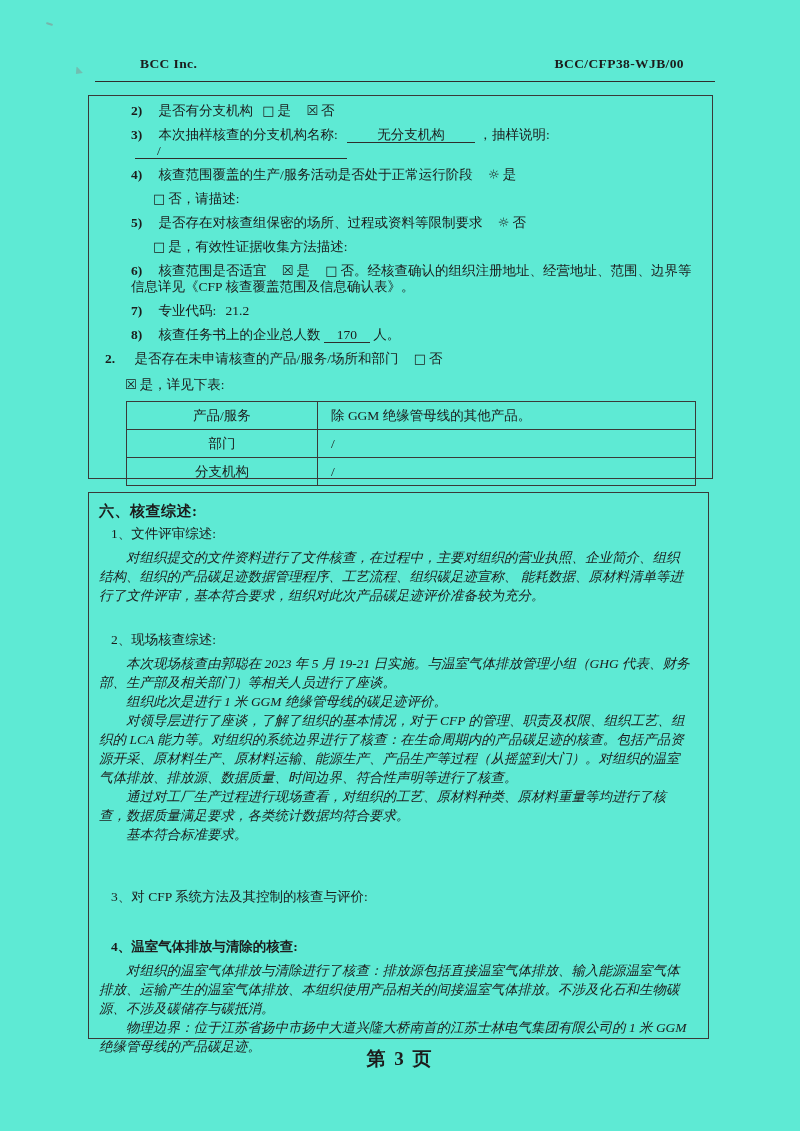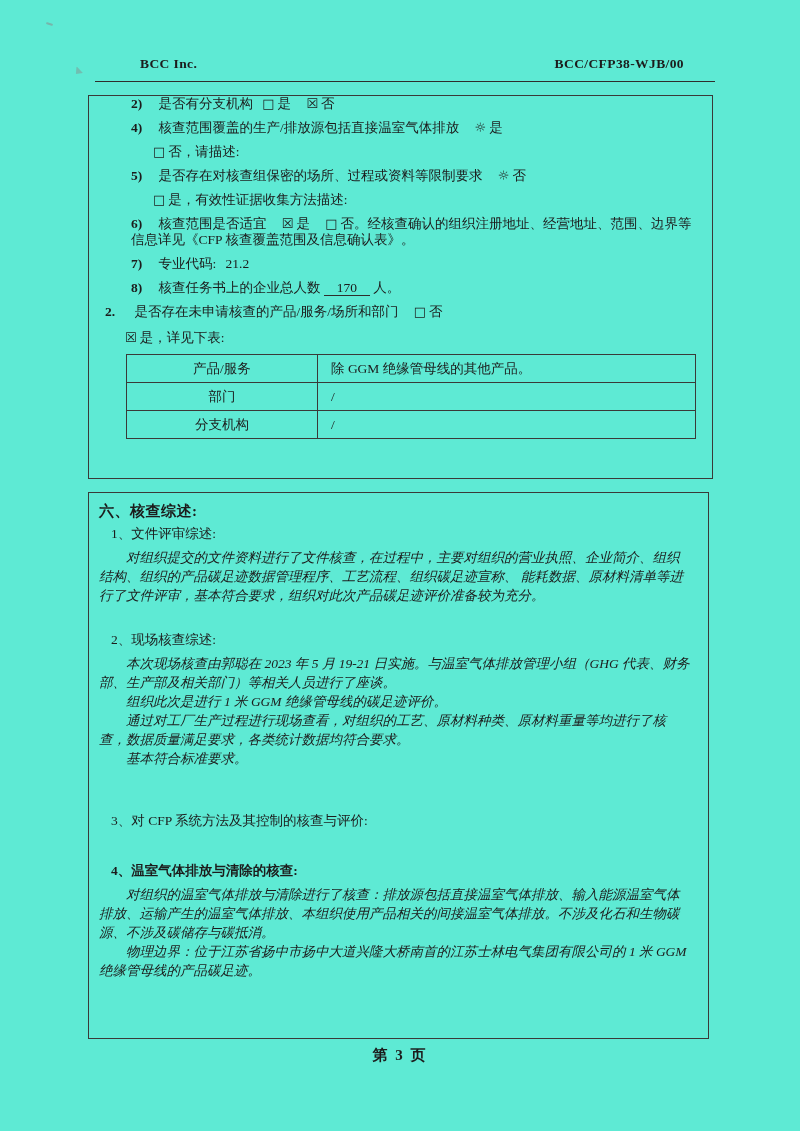--- a/index.html
+++ b/index.html
@@ -16,21 +16,21 @@
   .a1{left:46px;top:23px;width:7px;height:2px;transform:rotate(18deg);}
   .a2{left:74px;top:68px;width:9px;height:7px;transform:rotate(32deg);opacity:.45;
       clip-path:polygon(0 0,100% 35%,40% 100%);}
   
   .hdr{position:absolute;left:95px;top:56px;width:620px;height:20px;font-size:13.5px;font-weight:600;letter-spacing:.4px;}
   .hdr-left{position:absolute;left:45px;top:0;}
   .hdr-right{position:absolute;right:31px;top:0;}
   .hdr-rule{position:absolute;left:95px;top:81px;width:620px;height:0;border-top:1.6px solid #2e2e2c;}
   
   .box{position:absolute;border:1.6px solid #3a3a38;background:transparent;box-sizing:border-box;}
-  .box1{left:88px;top:95px;width:625px;height:384px;padding:0 14px 0 42px;}
+  .box1{left:88px;top:95px;width:625px;height:384px;padding:7px 14px 0 42px;}
   .box2{left:88px;top:492px;width:621px;height:547px;padding:9px 14px 0 10px;font-size:13.5px;}
   
   .fline{font-size:13.5px;line-height:16px;margin-bottom:8px;}
   .num{display:inline-block;min-width:24px;font-weight:600;}
   .cb{display:inline-block;margin:0 3px 0 12px;font-family:"DejaVu Sans",sans-serif;font-size:13px;}
   .cb.first{margin-left:6px;}
   .sub{padding-left:16px;}
   .uline{display:inline-block;border-bottom:1.2px solid #2e2e2c;text-align:center;line-height:15px;}
   .u-name{min-width:128px;margin-left:6px;}
   .u-tail{min-width:212px;text-align:left;text-indent:22px;margin-left:4px;}
@@ -43,21 +43,21 @@
   .ftable td.c1{width:178px;text-align:center;}
   .ftable td.c2{padding-left:13px;}
   
   .h6{font-size:15px;font-weight:700;margin:0 0 4px 0;letter-spacing:.5px;}
   .sec-title{margin:0 0 5px 12px;}
   .sec-title.t2{margin-top:26px;}
   .sec-title.t3{margin-top:44px;}
   .sec-title.t4{margin-top:32px;font-weight:700;}
   .para{margin:0 2px 0 0;line-height:19px;text-indent:2em;font-style:italic;}
   
-  .footer{position:absolute;left:0;top:1046px;width:100%;text-align:center;font-size:15px;font-weight:600;letter-spacing:2px;}
+  .footer{position:absolute;left:0;top:1046px;width:100%;text-align:center;font-size:19px;font-weight:600;letter-spacing:2px;}
 </style>
 </head>
 <body>
 
 <div class="page">
 
   <div class="artifact a1"></div>
   <div class="artifact a2"></div>
 
   <div class="hdr">
@@ -68,24 +68,31 @@
 
   <div class="box box1">
 
     <div class="fline">
       <span class="num">2)</span>
       <span>是否有分支机构</span>
       <span class="cb first">□</span><span>是</span>
       <span class="cb">☒</span><span>否</span>
     </div>
 
+    <div class="fline">
+      <span class="num">3)</span>
+      <span>本次抽样核查的分支机构名称:</span>
+      <span class="uline u-name">无分支机构</span>
+      <span>，抽样说明:</span>
+      <span class="uline u-tail">/</span>
+    </div>
 
     <div class="fline">
       <span class="num">4)</span>
-      <span>核查范围覆盖的生产/排放源包括直接温室气体排放</span>
+      <span>核查范围覆盖的生产/服务活动是否处于正常运行阶段</span>
       <span class="cb">☼</span><span>是</span>
     </div>
     <div class="fline sub">
       <span class="cb first">□</span><span>否，请描述:</span>
     </div>
 
     <div class="fline">
       <span class="num">5)</span>
       <span>是否存在对核查组保密的场所、过程或资料等限制要求</span>
       <span class="cb">☼</span><span>否</span>
@@ -143,20 +150,21 @@
 
   <div class="box box2">
     <div class="h6">六、核查综述:</div>
 
     <div class="sec-title">1、文件评审综述:</div>
     <p class="para">对组织提交的文件资料进行了文件核查，在过程中，主要对组织的营业执照、企业简介、组织结构、组织的产品碳足迹数据管理程序、工艺流程、组织碳足迹宣称、 能耗数据、原材料清单等进行了文件评审，基本符合要求，组织对此次产品碳足迹评价准备较为充分。</p>
 
     <div class="sec-title t2">2、现场核查综述:</div>
     <p class="para">本次现场核查由郭聪在 2023 年 5 月 19-21 日实施。与温室气体排放管理小组（GHG 代表、财务部、生产部及相关部门）等相关人员进行了座谈。</p>
     <p class="para">组织此次是进行 1 米 GGM 绝缘管母线的碳足迹评价。</p>
+    <p class="para">对领导层进行了座谈，了解了组织的基本情况，对于 CFP 的管理、职责及权限、组织工艺、组织的 LCA 能力等。对组织的系统边界进行了核查：在生命周期内的产品碳足迹的核查。包括产品资源开采、原材料生产、原材料运输、能源生产、产品生产等过程（从摇篮到大门）。对组织的温室气体排放、排放源、数据质量、时间边界、符合性声明等进行了核查。</p>
     <p class="para">通过对工厂生产过程进行现场查看，对组织的工艺、原材料种类、原材料重量等均进行了核查，数据质量满足要求，各类统计数据均符合要求。</p>
     <p class="para">基本符合标准要求。</p>
 
     <div class="sec-title t3">3、对 CFP 系统方法及其控制的核查与评价:</div>
 
     <div class="sec-title t4">4、温室气体排放与清除的核查:</div>
     <p class="para">对组织的温室气体排放与清除进行了核查：排放源包括直接温室气体排放、输入能源温室气体排放、运输产生的温室气体排放、本组织使用产品相关的间接温室气体排放。不涉及化石和生物碳源、不涉及碳储存与碳抵消。</p>
     <p class="para">物理边界：位于江苏省扬中市扬中大道兴隆大桥南首的江苏士林电气集团有限公司的 1 米 GGM 绝缘管母线的产品碳足迹。</p>
   </div>
 

